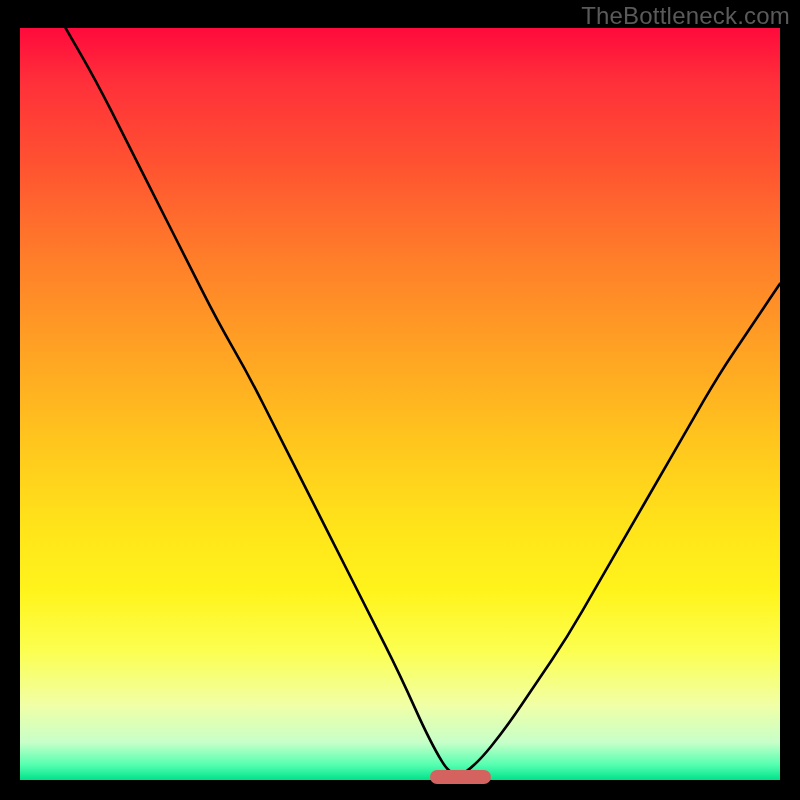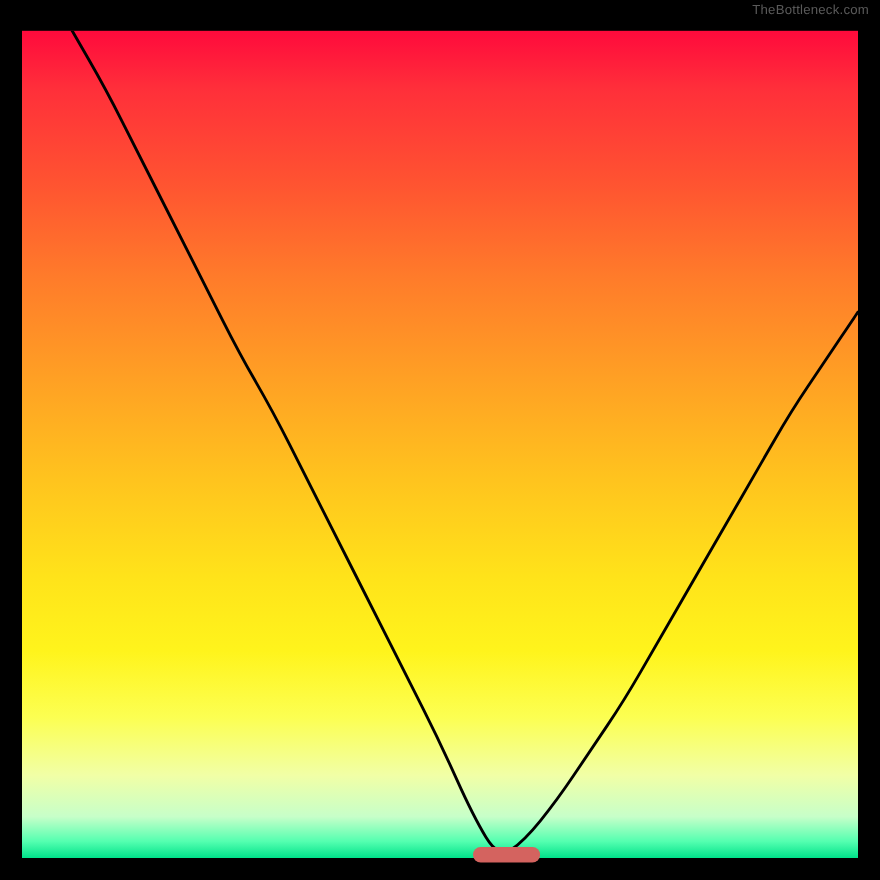--- a/index.html
+++ b/index.html
@@ -15,21 +15,21 @@
     position: relative;
     width: 800px;
     height: 800px;
     background: #000;
   }
   .attribution {
     position: absolute;
     top: 2px;
     right: 10px;
     color: #5a5a5a;
-    font-size: 12px;
+    font-size: 24px;
     font-weight: 500;
     letter-spacing: 0.2px;
   }
   .plot-area {
     position: absolute;
     left: 20px;
     top: 28px;
     width: 760px;
     height: 752px;
     

